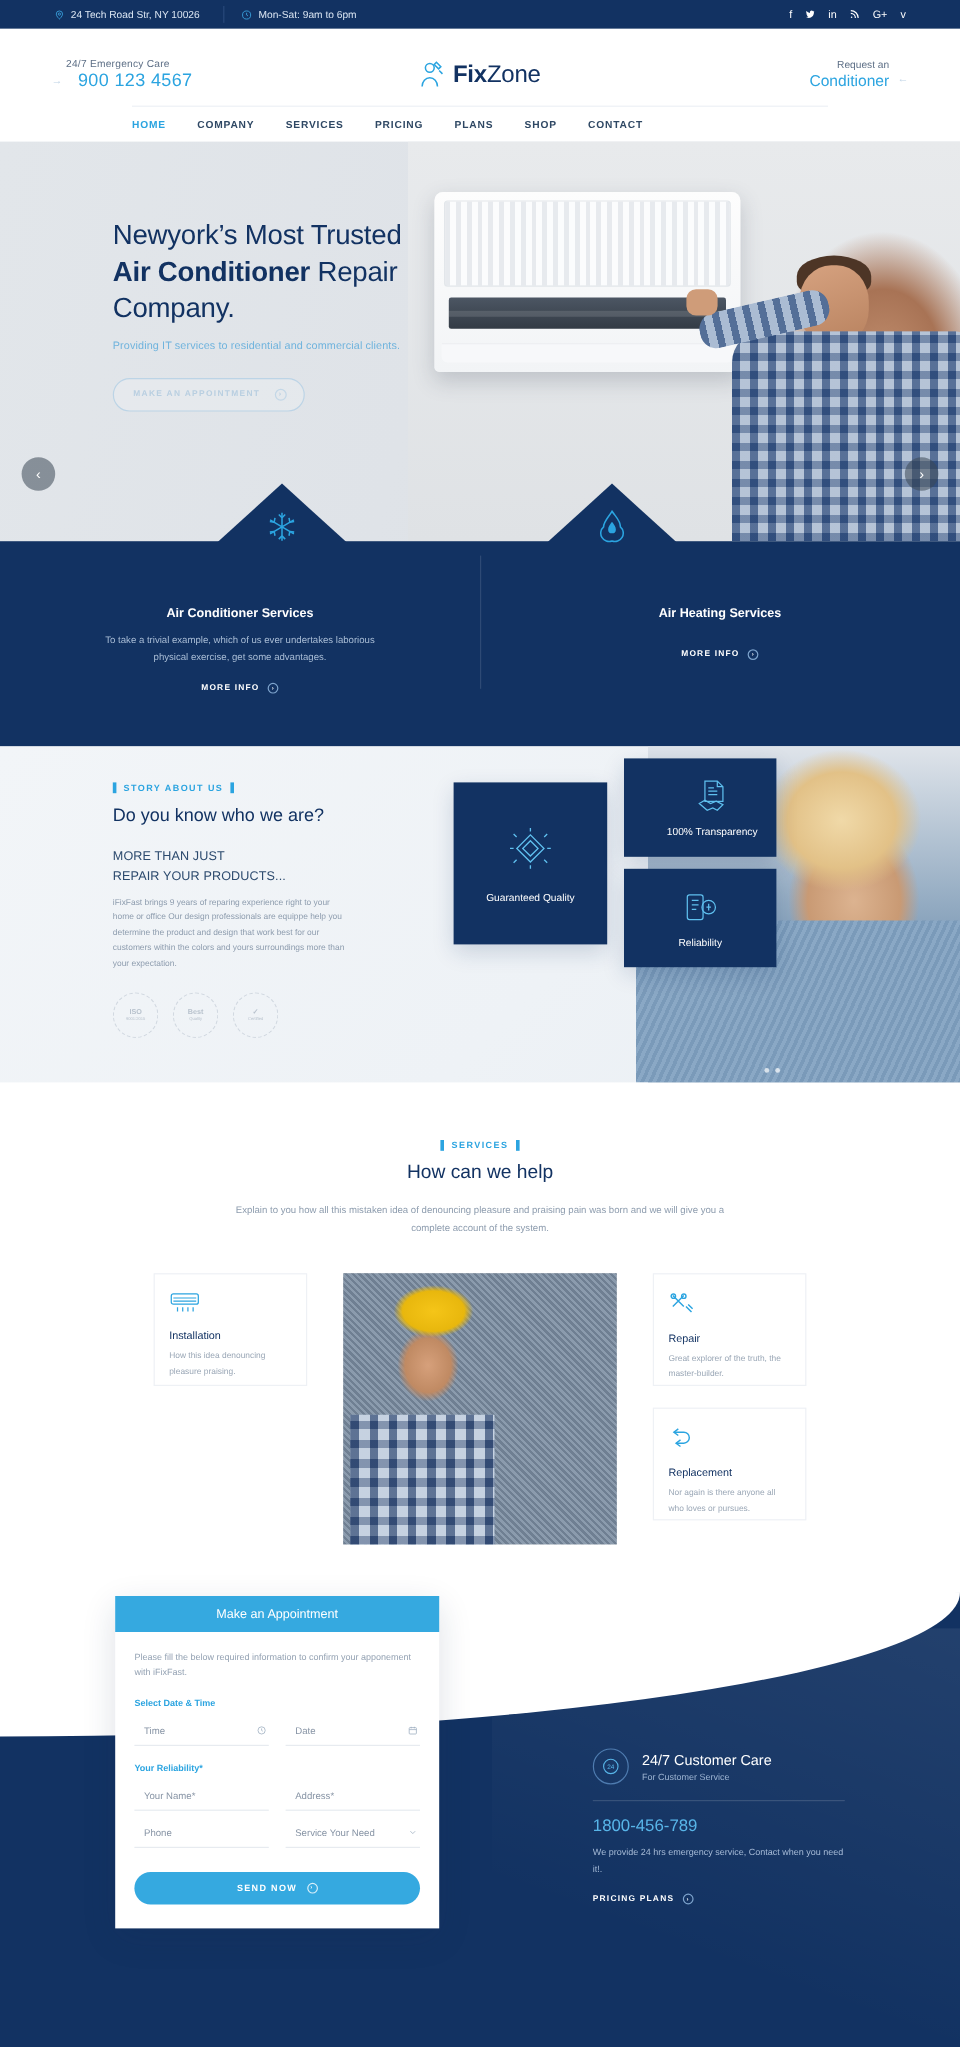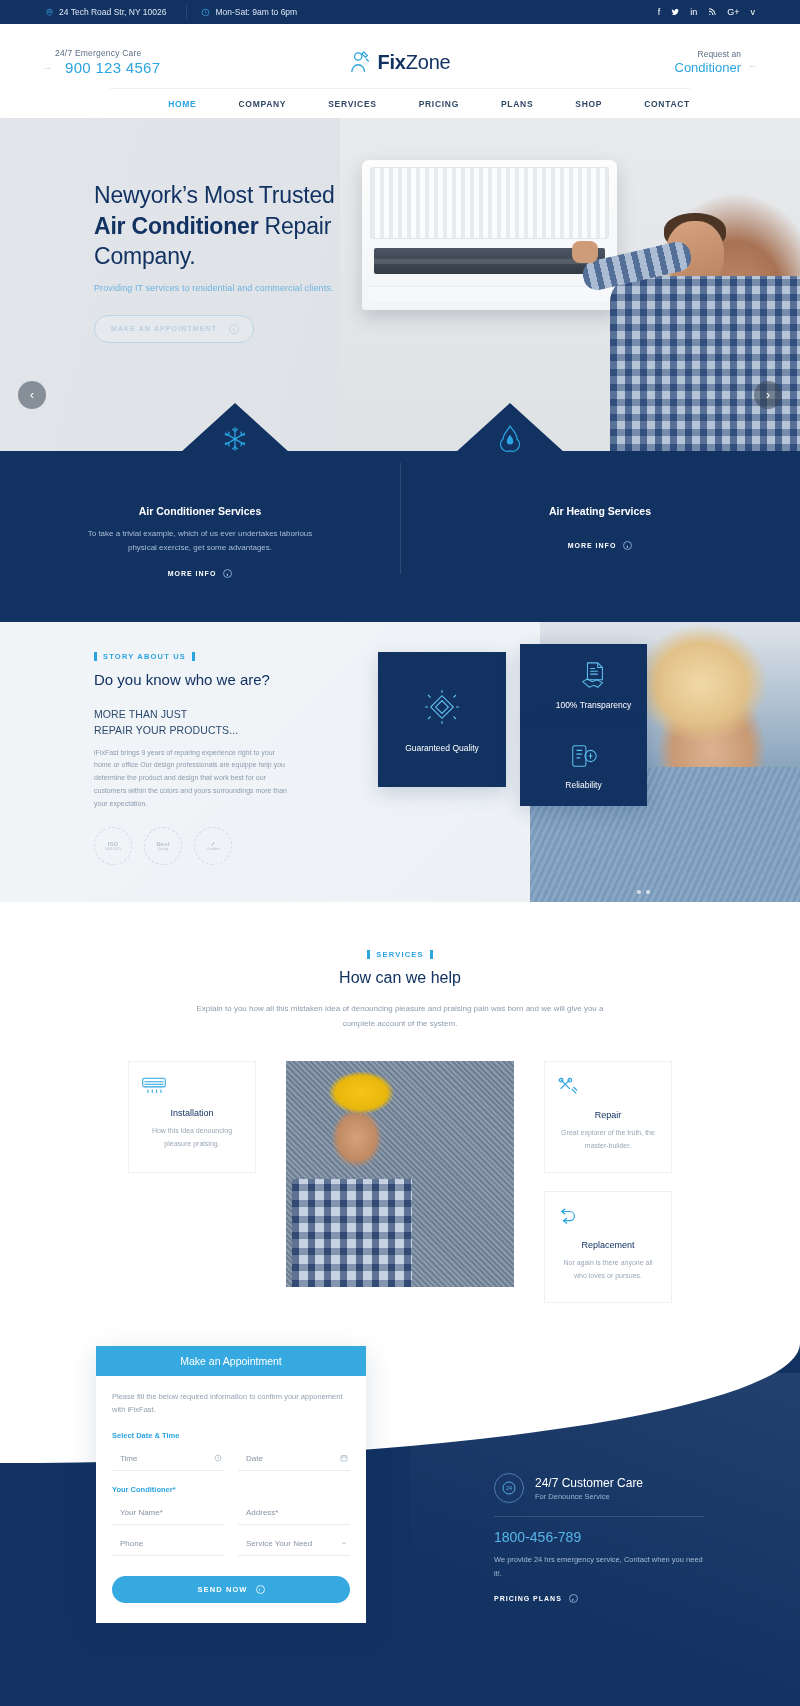--- a/index.html
+++ b/index.html
@@ -51,21 +51,21 @@
   .brand .name { font-size: 20px; font-weight: 700; color: #123262; letter-spacing: -.2px; }
   .brand .name .accent { color: #123262; font-weight: 400; }
 
   .request { display: flex; flex-direction: column; align-items: flex-end; position: relative; padding-right: 14px; }
   .request .label { font-size: 8.5px; color: #5d6f86; }
   .request .link { font-size: 13px; color: #2ba4e0; margin-top: 1px; }
   .request .arrow { position: absolute; right: -2px; bottom: 5px; color: #bfd3e6; font-size: 9px; }
 
   .nav-wrap { border-top: 1px solid #edf1f5; margin: 0 65px; }
   .nav {
-    display: flex; justify-content: flex-end; gap: 42px;
+    display: flex; justify-content: flex-start; gap: 26px;
     padding: 10px 0 9px;
   }
   .nav a {
     font-size: 8.5px; letter-spacing: .7px; color: #2f4864;
     text-decoration: none; font-weight: 600;
   }
   .nav a.active { color: #2ba4e0; }
 
   
   .hero {
@@ -238,41 +238,41 @@
     align-items:center; justify-content:center; gap: 16px; z-index: 4;
     box-shadow: 0 6px 18px rgba(18,50,98,.18);
   }
   .feat-big .t { font-size: 8.5px; }
   .feat-s {
     position:absolute; left: 520px; width: 127px; height: 82px;
     background: #123262; color: #fff; display:flex; flex-direction: column;
     align-items:center; justify-content:center; gap: 9px; z-index: 4;
     box-shadow: 0 6px 18px rgba(18,50,98,.18);
   }
-  .feat-s.one { top: 22px; padding-left: 20px; }
+  .feat-s.one { top: 10px; padding-left: 20px; }
   .feat-s.two { top: 102px; }
   .feat-s .t { font-size: 8.5px; }
   .dots { position:absolute; right: 150px; bottom: 8px; display:flex; gap:5px; z-index:5;}
   .dots i { width:4px; height:4px; border-radius:50%; background: rgba(255,255,255,.7); display:block; }
 
   
   .services { padding: 48px 0 40px; background: #fff; text-align: center; }
   .eyebrow.center { justify-content: center; }
   .services h2 { margin-top: 10px; font-size: 16px; font-weight: 400; color: #123262; }
   .services .lead {
     margin: 14px auto 0; width: 430px; font-size: 8px; line-height: 1.9; color: #8d9cae;
   }
   .svc-grid {
     margin-top: 30px; display: flex; justify-content: center; gap: 0; padding: 0 94px;
     align-items: flex-start;
   }
   .svc-side { width: 128px; display: flex; flex-direction: column; gap: 18px; }
   .svc-card {
-    border: 1px solid #eef1f5; background: #fff; padding: 14px 12px 16px; text-align: center;
-    height: 112px;
+    border: 1px solid #eef1f5; background: #fff; padding: 14px 12px 16px; text-align: left;
+    height: 94px;
   }
   .svc-card .ic { color: #2ba4e0; margin-bottom: 12px; display: block; }
   .svc-card h4 { font-size: 9px; font-weight: 400; color: #123262; margin-bottom: 7px; }
   .svc-card p { font-size: 7px; line-height: 1.75; color: #9aa7b6; }
   .svc-photo {
     width: 228px; height: 226px; margin: 0 30px;
     background:
       radial-gradient(ellipse 46px 30px at 33% 14%, #f5c518 0%, #e8b70d 56%, rgba(232,183,13,0) 72%),
       radial-gradient(ellipse 34px 40px at 31% 34%, #d6a07b 0%, #c08a63 56%, rgba(192,138,99,0) 75%),
       repeating-linear-gradient(45deg,#6f7f92 0 2px,#8b9bad 2px 4px),
@@ -645,21 +645,21 @@
           <div class="field">
             <span class="ph">Date</span>
             <span class="ic">
               <svg width="8" height="8" viewBox="0 0 24 24" fill="none" stroke="#9fb0c2" stroke-width="2">
                   <rect x="3" y="5" width="18" height="16" rx="2"></rect>
                   <path d="M3 10h18M8 3v4M16 3v4"></path>
                 </svg>
             </span>
           </div>
         </div>
-        <div class="grp-label">Your Conditioner*</div>
+        <div class="grp-label">Your Reliability*</div>
         <div class="frow">
           <div class="field">
             <span class="ph">Your Name*</span>
           </div>
           <div class="field">
             <span class="ph">Address*</span>
           </div>
         </div>
         <div class="frow">
           <div class="field">
@@ -684,21 +684,21 @@
     <div class="care-box">
       <div class="care-row">
         <div class="care-ic">
           <svg width="16" height="16" viewBox="0 0 24 24" fill="none" stroke="#58b5e8" stroke-width="1.4">
               <circle cx="12" cy="12" r="9"></circle>
               <text x="12" y="15" font-size="8" fill="#58b5e8" stroke="none" text-anchor="middle">24</text>
             </svg>
         </div>
         <div>
           <div class="ttl">24/7 Customer Care</div>
-          <div class="sub">For Denounce Service</div>
+          <div class="sub">For Customer Service</div>
         </div>
       </div>
       <div class="sep"></div>
       <div class="tel">1800-456-789</div>
       <div class="desc">We provide 24 hrs emergency service, Contact when you need it!.</div>
       <div class="plans">
         <span>PRICING PLANS</span>
         <span class="circle">›</span>
       </div>
     </div>

